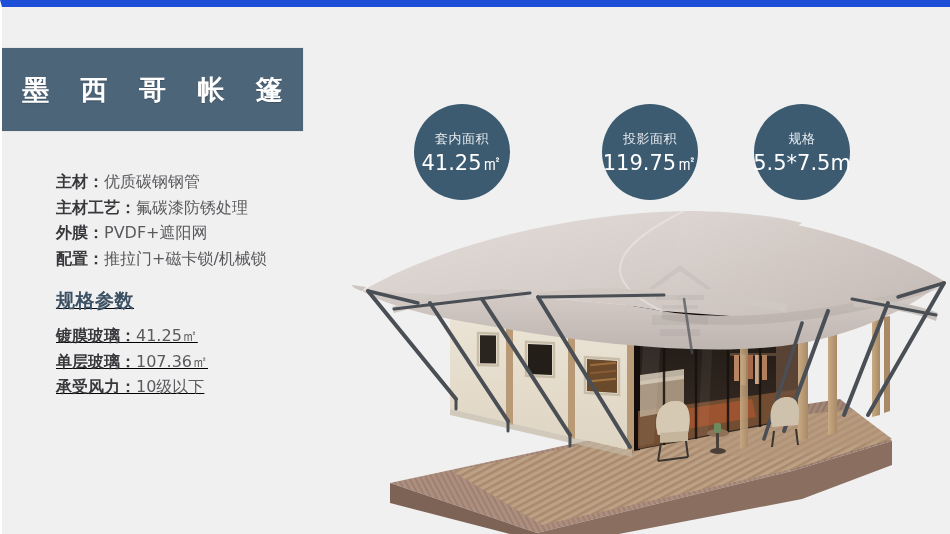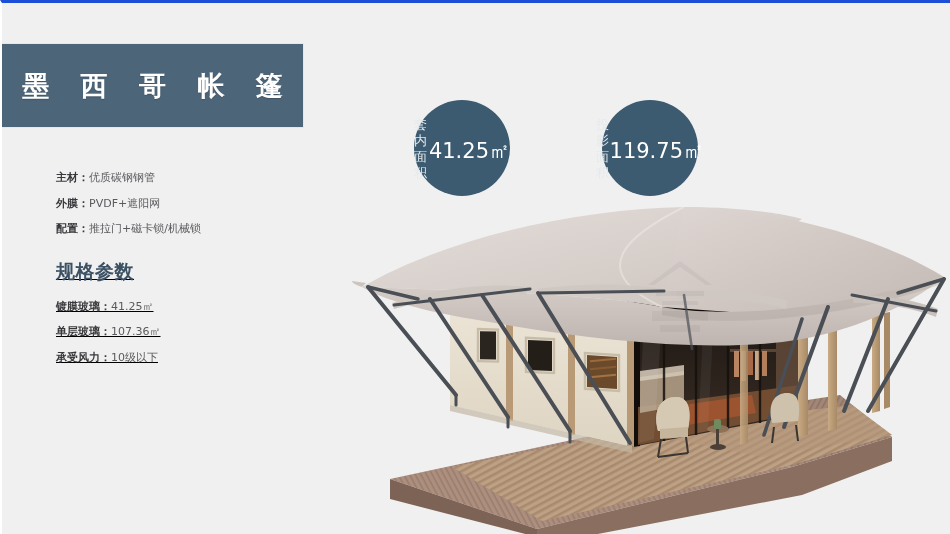--- a/index.html
+++ b/index.html
@@ -6,21 +6,21 @@
   html,body{margin:0;padding:0;}
   body{
     width:950px;height:534px;overflow:hidden;
     background:#ffffff;
     font-family:"DejaVu Sans","Liberation Sans",sans-serif;
   }
   #page{
     position:relative;width:950px;height:534px;
     background:#f0f0f0;
     box-sizing:border-box;
-    border-top:3px solid #1d4ed8;
+    border-top:7px solid #1d4ed8;
     border-left:2px solid #ffffff;
     overflow:hidden;
   }
 
   
   #title-banner{
     position:absolute;left:0;top:41px;width:301px;height:83px;
     background:#4d6579;
     display:flex;align-items:center;justify-content:center;
     box-shadow:0 0 0 1px #e7e7e7;
@@ -35,32 +35,32 @@
   
   #spec-column{
     position:absolute;left:54px;top:162px;width:300px;
   }
   .section-heading{
     font-size:19px;font-weight:bold;color:#3c5164;
     margin:0 0 9px 0;letter-spacing:.5px;
   }
   .spec-list{list-style:none;margin:0;padding:0;}
   .spec-row{
-    font-size:11px;line-height:25.5px;color:#56565a;
+    font-size:16px;line-height:25.5px;color:#56565a;
     white-space:nowrap;
   }
   .spec-row .k{font-weight:bold;color:#38383c;}
   .spec-row .v{color:#5a5a5e;}
   #spec-block-2{margin-top:17px;text-decoration:underline;}
 
   
   .badge{
     position:absolute;width:96px;height:96px;border-radius:50%;
     background:#3c5a70;color:#fff;
-    display:flex;flex-direction:row;
+    display:flex;flex-direction:column;
     align-items:center;justify-content:center;
     box-sizing:border-box;padding-top:2px;
   }
   .badge .badge-label{font-size:13px;line-height:16px;color:#e4eaee;letter-spacing:.5px;}
   .badge .badge-value{font-size:21px;line-height:26px;color:#ffffff;margin-top:3px;white-space:nowrap;}
   #badge-1{left:412px;top:97px;}
   #badge-2{left:600px;top:97px;}
   #badge-3{left:752px;top:97px;}
 
   
@@ -81,20 +81,23 @@
   </div>
 
   <div id="spec-column">
 
     <div id="spec-block-1">
       <ul class="spec-list">
         <li class="spec-row">
           <span class="k">主材：</span><span class="v">优质碳钢钢管</span>
         </li>
         <li class="spec-row">
+          <span class="k">主材工艺：</span><span class="v">氟碳漆防锈处理</span>
+        </li>
+        <li class="spec-row">
           <span class="k">外膜：</span><span class="v">PVDF+遮阳网</span>
         </li>
         <li class="spec-row">
           <span class="k">配置：</span><span class="v">推拉门+磁卡锁/机械锁</span>
         </li>
       </ul>
     </div>
 
     <div id="spec-block-2">
       <div class="section-heading">规格参数</div>
@@ -113,20 +116,24 @@
 
   </div>
 
   <div class="badge" id="badge-1">
     <span class="badge-label">套内面积</span>
     <span class="badge-value"><span>41.25</span><span>㎡</span></span>
   </div>
   <div class="badge" id="badge-2">
     <span class="badge-label">投影面积</span>
     <span class="badge-value"><span>119.75</span><span>㎡</span></span>
+  </div>
+  <div class="badge" id="badge-3">
+    <span class="badge-label">规格</span>
+    <span class="badge-value"><span>5.5*7.5m</span><span></span></span>
   </div>
 
   <div id="render">
     <svg width="620" height="338" viewBox="0 0 620 338" xmlns="http://www.w3.org/2000/svg">
       <defs>
         <linearGradient id="gRoofL" x1="0" y1="0" x2="1" y2="1">
           <stop offset="0" stop-color="#e4ddd9"></stop>
             <stop offset="1" stop-color="#cdc4bf"></stop>
         </linearGradient>
         <linearGradient id="gRoofR" x1="0" y1="0" x2="1" y2="1">

